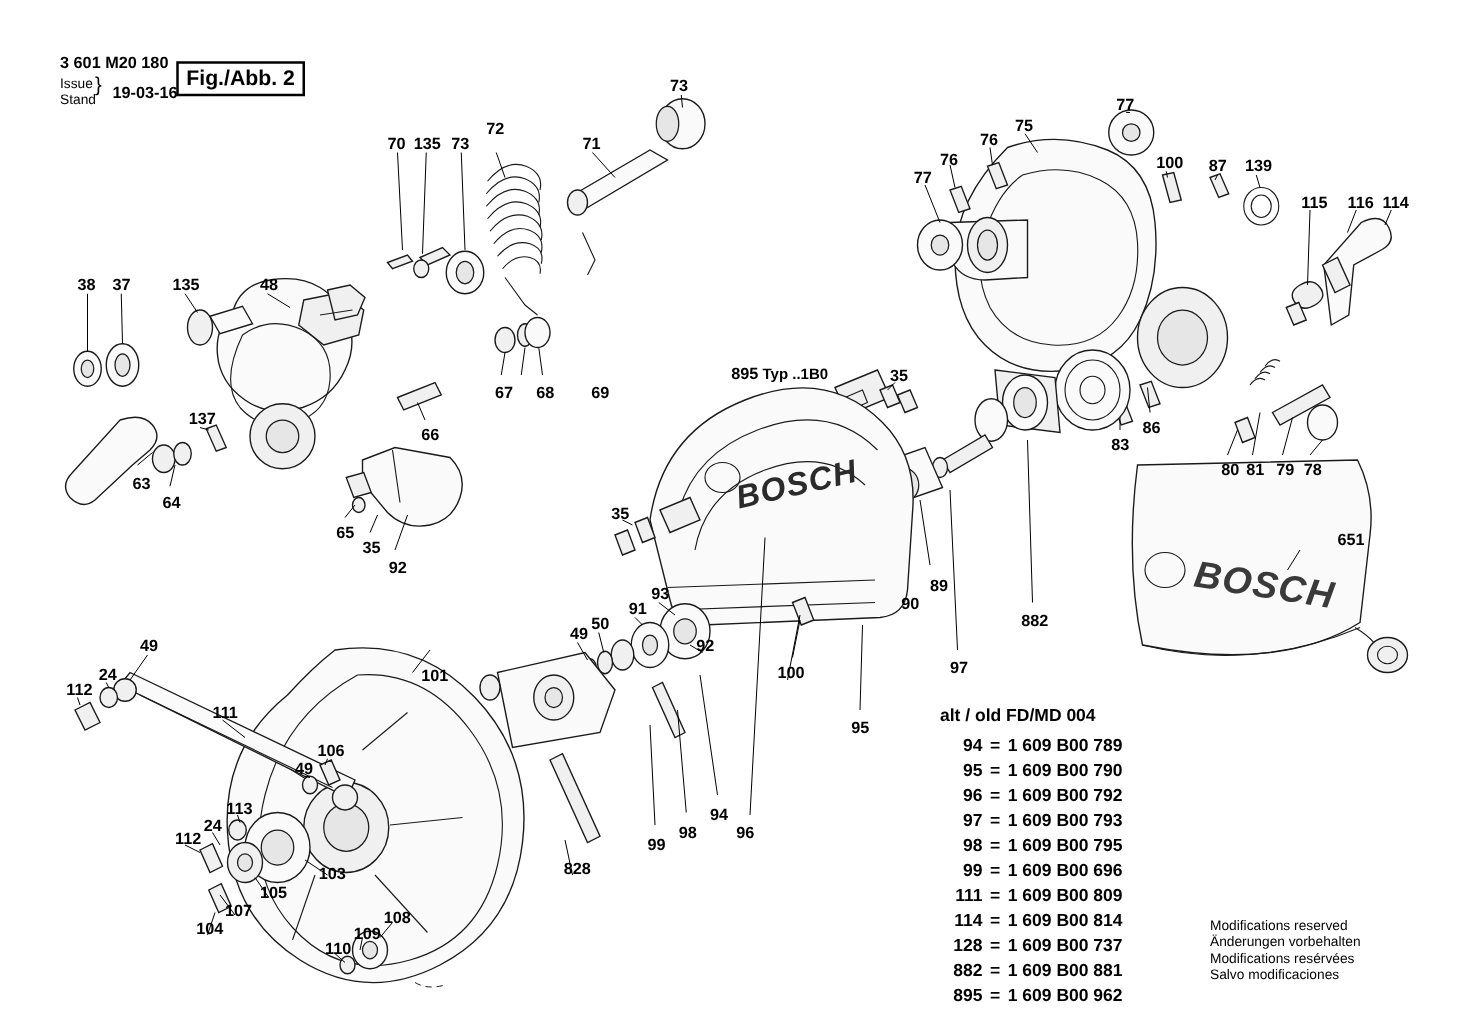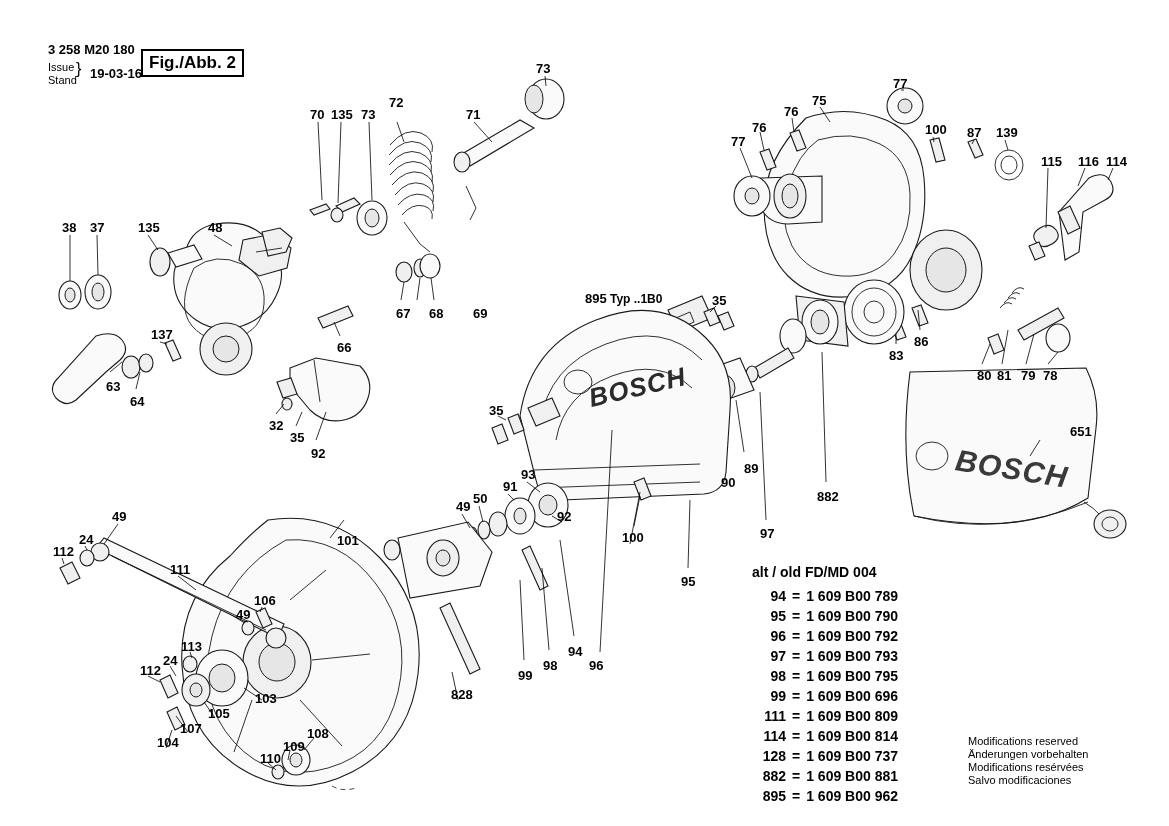--- a/index.html
+++ b/index.html
@@ -321,21 +321,21 @@
     </g>
     <g class="ln">
       <path d="M1040 440 L1030 456"></path>
     </g>
 
   </svg>
 
   <div style="position:absolute;left:588px;top:372px;font-size:26px;letter-spacing:1px;color:#2b2b2b;transform:rotate(-13deg);" class="bosch-word">BOSCH</div>
   <div style="position:absolute;left:955px;top:452px;font-size:30px;letter-spacing:1px;color:#3a3a3a;transform:rotate(9deg);" class="bosch-word">BOSCH</div>
 
-  <div class="hdr-id" style="left:48px;top:42px;">3 258 M20 180</div>
+  <div class="hdr-id" style="left:48px;top:42px;">3 601 M20 180</div>
   <div class="hdr-issue" style="left:48px;top:62px;">Issue</div>
   <div class="hdr-issue" style="left:48px;top:75px;">Stand</div>
   <div class="brace" style="left:76px;top:60px;">}</div>
   <div class="hdr-date" style="left:90px;top:66px;">19-03-16</div>
   <div class="figbox" style="left:141px;top:49px;">Fig./Abb. 2</div>
 
   <div id="callout-layer">
       <div class="lbl" style="left: 536px; top: 62px;">73</div>
       <div class="lbl" style="left: 893px; top: 77px;">77</div>
       <div class="lbl" style="left: 812px; top: 94px;">75</div>
@@ -357,21 +357,21 @@
       <div class="lbl" style="left: 90px; top: 221px;">37</div>
       <div class="lbl" style="left: 138px; top: 221px;">135</div>
       <div class="lbl" style="left: 208px; top: 221px;">48</div>
       <div class="lbl" style="left: 396px; top: 307px;">67</div>
       <div class="lbl" style="left: 428px; top: 307px; margin-left: 45px;">69</div>
       <div class="lbl" style="left: 429px; top: 307px;">68</div>
       <div class="lbl" style="left: 151px; top: 328px;">137</div>
       <div class="lbl" style="left: 337px; top: 341px;">66</div>
       <div class="lbl" style="left: 106px; top: 380px;">63</div>
       <div class="lbl" style="left: 130px; top: 395px;">64</div>
-      <div class="lbl" style="left: 269px; top: 419px;">32</div>
+      <div class="lbl" style="left: 269px; top: 419px;">65</div>
       <div class="lbl" style="left: 290px; top: 431px;">35</div>
       <div class="lbl" style="left: 311px; top: 447px;">92</div>
       <div class="lbl" style="left: 585px; top: 292px;">895</div>
       <div class="lbl sm" style="left: 610px; top: 293px;">Typ ..1B0</div>
       <div class="lbl" style="left: 712px; top: 294px;">35</div>
       <div class="lbl" style="left: 914px; top: 335px;">86</div>
       <div class="lbl" style="left: 889px; top: 349px;">83</div>
       <div class="lbl" style="left: 977px; top: 369px;">80</div>
       <div class="lbl" style="left: 997px; top: 369px;">81</div>
       <div class="lbl" style="left: 1021px; top: 369px;">79</div>

